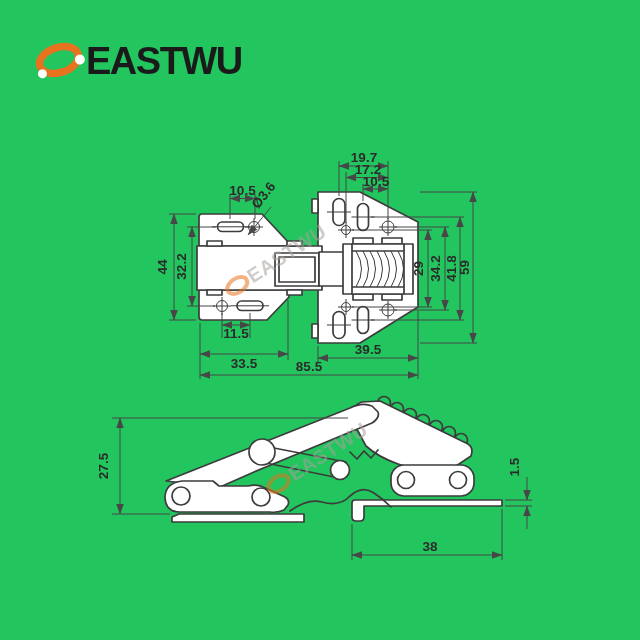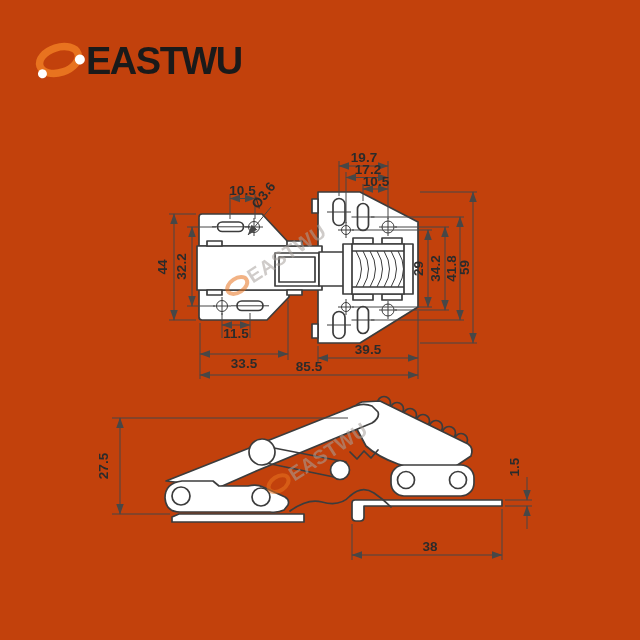--- a/index.html
+++ b/index.html
@@ -1,16 +1,16 @@
 <!DOCTYPE html>
 <html><head>
 <meta charset="utf-8">
 <style>
   html,body{margin:0;padding:0;background:#fff;}
-  #stage{position:relative;width:640px;height:640px;background:#c2410c;overflow:hidden;
+  #stage{position:relative;width:640px;height:640px;background:#22c55e;overflow:hidden;
          font-family:"Liberation Sans",sans-serif;}
   svg{display:block;}
   .part{stroke:#3c3c3c;stroke-width:1.7;fill:#ffffff;stroke-linejoin:round;stroke-linecap:round;}
   .pline{stroke:#3c3c3c;stroke-width:1.7;fill:none;stroke-linejoin:round;stroke-linecap:round;}
   .thin{stroke:#3c3c3c;stroke-width:1;fill:none;}
   .dim{stroke:#474747;stroke-width:1;fill:none;}
   .dimtxt{font-size:13.5px;font-weight:600;fill:#2b2b2b;}
   .logo-text{font-size:38px;font-weight:bold;letter-spacing:-1.5px;fill:#1a1a1a;}
   .wm-text{font-size:20px;font-weight:bold;letter-spacing:0.5px;fill:#a8a29d;opacity:0.55;}
 </style>

